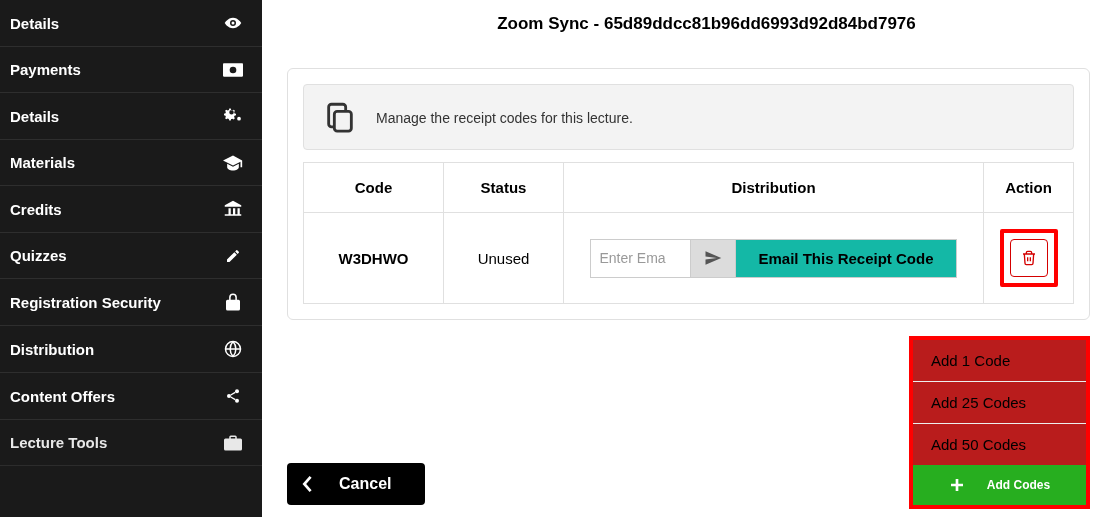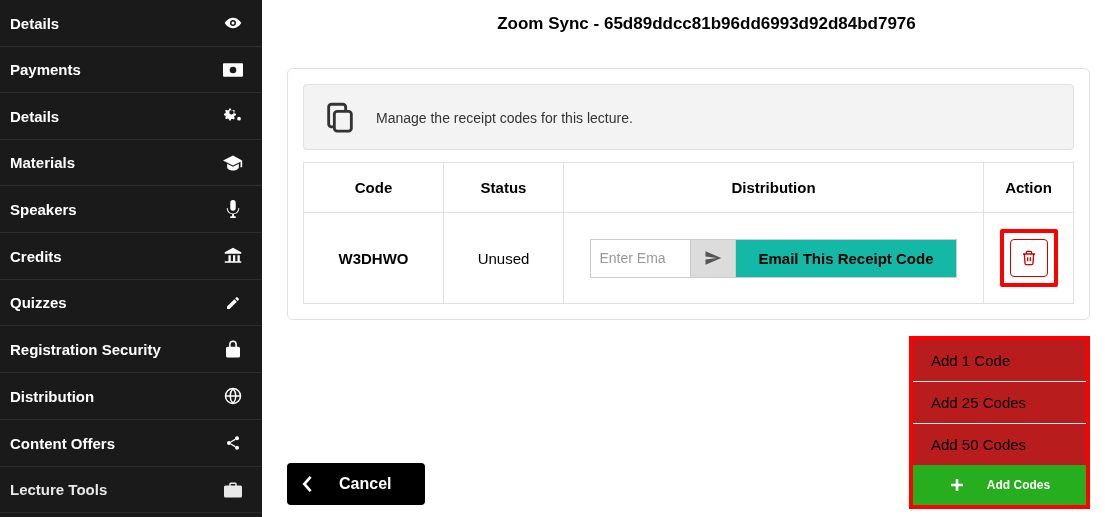--- a/index.html
+++ b/index.html
@@ -202,28 +202,20 @@
       <svg width="18" height="18" viewBox="0 0 24 24" fill="currentColor">
           <path d="M10 4a3 3 0 100 6 3 3 0 000-6zm10 9a2.5 2.5 0 100 5 2.5 2.5 0 000-5zM9 2l.6 2.1a6 6 0 011.5.6l2-1 1.4 1.4-1 2a6 6 0 01.6 1.5L16 9v2l-2 .6a6 6 0 01-.6 1.5l1 2-1.4 1.4-2-1a6 6 0 01-1.5.6L9 18H7l-.6-2a6 6 0 01-1.5-.6l-2 1L1.5 15l1-2A6 6 0 012 11.6L0 11V9l2-.6A6 6 0 012.5 7l-1-2L3 3.5l2 1a6 6 0 011.5-.6L7 2h2z"></path>
         </svg>
     </span>
   </div>
   <div class="sidebar-item">
     <span class="sidebar-label">Materials</span>
     <span class="icon">
       <svg width="20" height="16" viewBox="0 0 24 18" fill="currentColor">
           <path d="M12 0L0 6l12 6 9-4.5V14h2V6L12 0zM5 10v4c0 2 3 4 7 4s7-2 7-4v-4l-7 3.5L5 10z"></path>
-        </svg>
-    </span>
-  </div>
-  <div class="sidebar-item">
-    <span class="sidebar-label">Speakers</span>
-    <span class="icon">
-      <svg width="14" height="18" viewBox="0 0 14 20" fill="currentColor">
-          <path d="M7 0a3 3 0 00-3 3v6a3 3 0 006 0V3a3 3 0 00-3-3zm6 9a6 6 0 01-12 0H0a7 7 0 006 6.9V18H4v2h6v-2H8v-2.1A7 7 0 0014 9h-1z"></path>
         </svg>
     </span>
   </div>
   <div class="sidebar-item">
     <span class="sidebar-label">Credits</span>
     <span class="icon">
       <svg width="18" height="18" viewBox="0 0 24 24" fill="currentColor">
           <path d="M12 1L1 7v2h22V7L12 1zM3 11v8H1v2h22v-2h-2v-8h-3v8h-3v-8h-3v8H9v-8H6v8H3v-8z"></path>
         </svg>
     </span>

